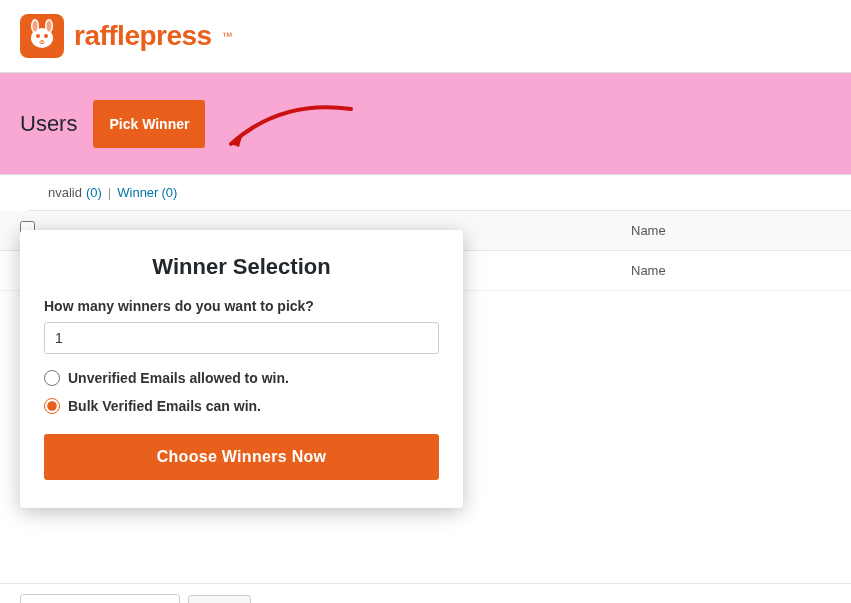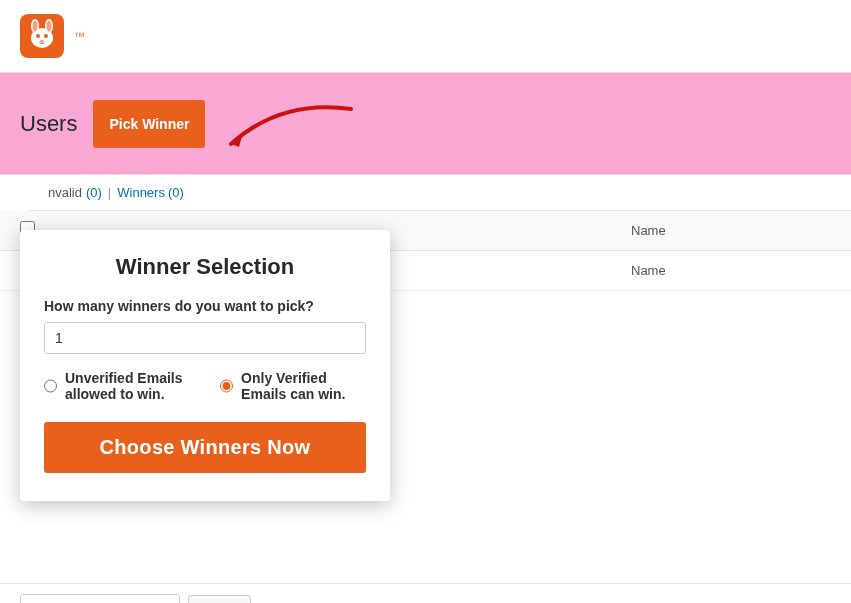--- a/index.html
+++ b/index.html
@@ -199,21 +199,21 @@
     input[type="checkbox"] {
       width: 15px;
       height: 15px;
       cursor: pointer;
     }
 
     .modal-box {
       position: absolute;
       top: 55px;
       left: 20px;
-      width: 370px;
+      width: 443px;
       background: #fff;
       border-radius: 4px;
       box-shadow: 0 4px 20px rgba(0,0,0,0.25);
       padding: 24px 24px 28px;
       pointer-events: all;
       z-index: 20;
     }
 
     .modal-title {
       font-size: 22px;
@@ -236,20 +236,21 @@
       padding: 7px 10px;
       border: 1px solid #ccc;
       border-radius: 3px;
       font-size: 14px;
       color: #333;
       margin-bottom: 16px;
     }
 
     .radio-group {
       display: flex;
+      flex-direction: column;
       gap: 12px;
       margin-bottom: 20px;
     }
 
     .radio-item {
       display: flex;
       align-items: center;
       gap: 8px;
       font-size: 14px;
       font-weight: 700;
@@ -264,21 +265,21 @@
       cursor: pointer;
     }
 
     .choose-winners-btn {
       width: 100%;
       background: #e8601c;
       color: #fff;
       border: none;
       border-radius: 3px;
       padding: 14px;
-      font-size: 20px;
+      font-size: 16px;
       font-weight: 600;
       cursor: pointer;
       letter-spacing: 0.3px;
     }
 
     .content-body {
       position: relative;
       min-height: 460px;
     }
   </style>
@@ -301,20 +302,21 @@
         <ellipse cx="29" cy="12" rx="4" ry="7" fill="#fff"></ellipse>
         <ellipse cx="29" cy="12" rx="2.5" ry="5.5" fill="#f9a07a"></ellipse>
 
         <circle cx="18" cy="22" r="2" fill="#e8601c"></circle>
         <circle cx="26" cy="22" r="2" fill="#e8601c"></circle>
 
         <ellipse cx="22" cy="27" rx="2" ry="1.2" fill="#f9a07a"></ellipse>
 
         <path d="M19.5 28.5 Q22 31 24.5 28.5" stroke="#e8601c" stroke-width="1" fill="none"></path>
       </svg>
+      <span class="logo-text">rafflepress</span>
         <span class="logo-tm">™</span>
     </div>
   </div>
 
   <div class="page-title-bar">
     <span class="page-title">Users</span>
     <button class="pick-winner-btn">Pick Winner</button>
 
     <div style="position:relative; margin-left: 0;">
       <svg width="160" height="65" viewBox="0 0 160 65" xmlns="http://www.w3.org/2000/svg">
@@ -325,21 +327,21 @@
     </div>
   </div>
 
   <div class="content-body">
 
     <div class="filter-bar">
       <div class="tab-links">
         <span style="color:#555; font-size:13px; margin-right:4px;">nvalid</span>
         <a href="#" class="filter-link">(0)</a>
         <span class="filter-sep">|</span>
-        <a href="#" class="filter-link">Winners</a>
+        <a href="#" class="filter-link">Winner</a>
         <span style="color:#0073aa; font-size:13px; margin-left:3px;">(0)</span>
       </div>
     </div>
 
     <div class="table-header">
       <div class="col-check">
         <input type="checkbox" style="">
       </div>
       <div class="col-email">
         <span style="color:#0073aa; font-weight:600; font-size:13px;"></span>
@@ -374,21 +376,21 @@
       <label class="modal-label">How many winners do you want to pick?</label>
       <input type="number" class="modal-input" value="1" style="">
 
       <div class="radio-group">
         <label class="radio-item">
           <input type="radio" name="email_type" value="unverified" style="">
           <span>Unverified Emails allowed to win.</span>
         </label>
         <label class="radio-item">
           <input type="radio" name="email_type" value="verified" checked="" style="">
-          <span>Only Verified Emails can win.</span>
+          <span>Bulk Verified Emails can win.</span>
         </label>
       </div>
 
       <button class="choose-winners-btn">Choose Winners Now</button>
     </div>
 
   </div>
 
 </div>
 

